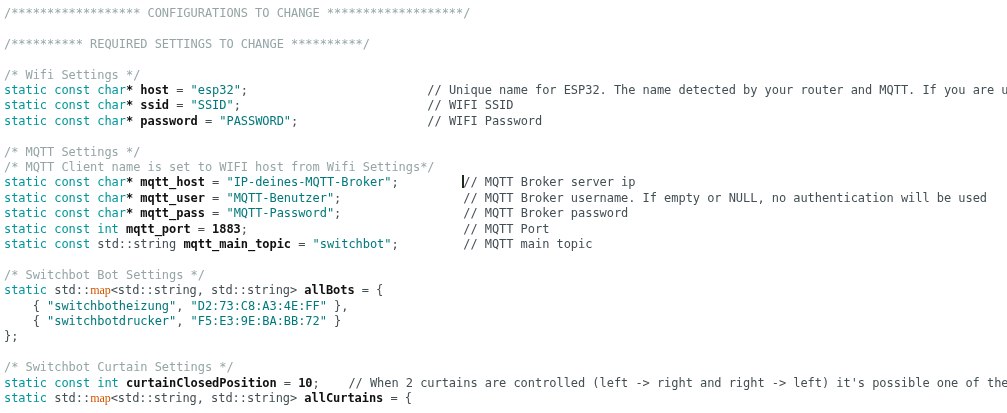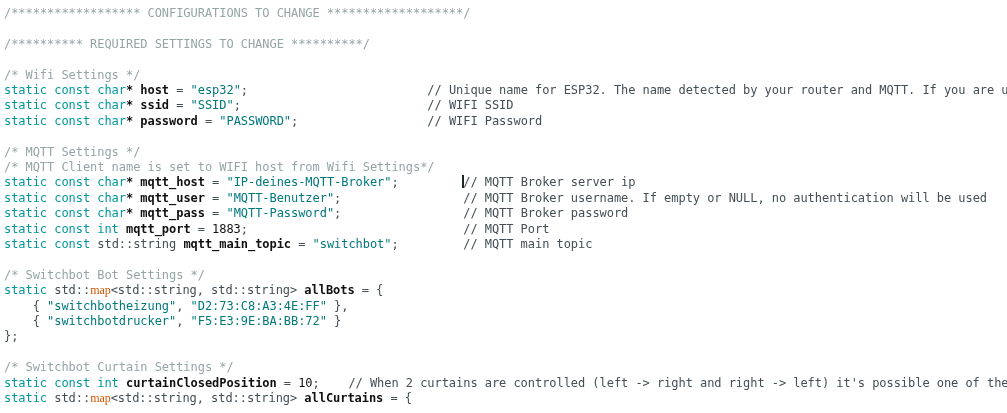--- a/index.html
+++ b/index.html
@@ -26,21 +26,21 @@
     min-height: 15.4px;
     white-space: pre;
   }
   .kw  { color: var(--c-kw,  #00979C); }
   .fn  { color: var(--c-fn,  #D35400); font-family: Liberation Serif, serif; }
   .str { color: var(--c-str, #00797C); }
   .cb  { color: var(--c-cb,  #95A5A6); }
   .cl  { color: var(--c-cl,  #434F54); }
   .op  { color: var(--c-op,  #434F54); }
   .id  { color: var(--c-id,  #111111); font-weight: bold; }
-  .num { color: var(--c-id,  #111111); font-weight: normal; }
+  .num { color: var(--c-id,  #111111); font-weight: bold; }
   .cursor {
     display: inline-block;
     width: 0;
     height: 13px;
     border-left: 2px solid var(--c-cur, #1d2a20);
     margin-left: -1px;
     margin-right: -1px;
     vertical-align: -2px;
   }
 </style>

